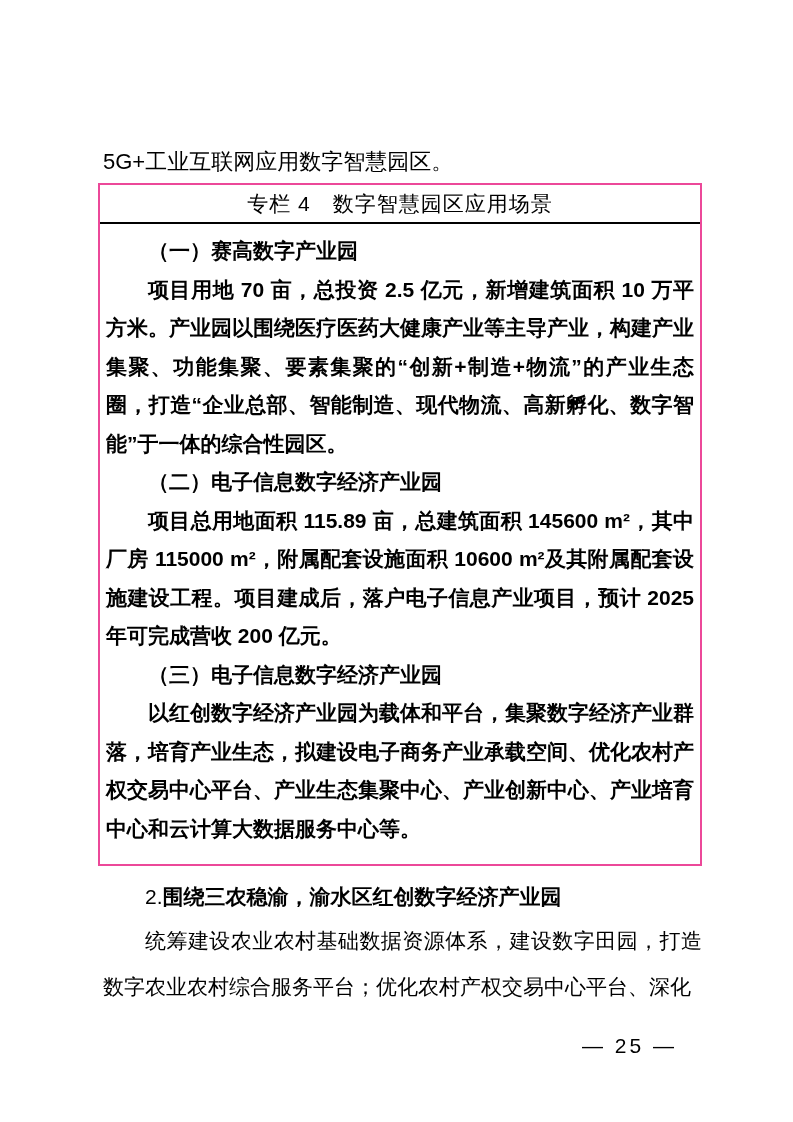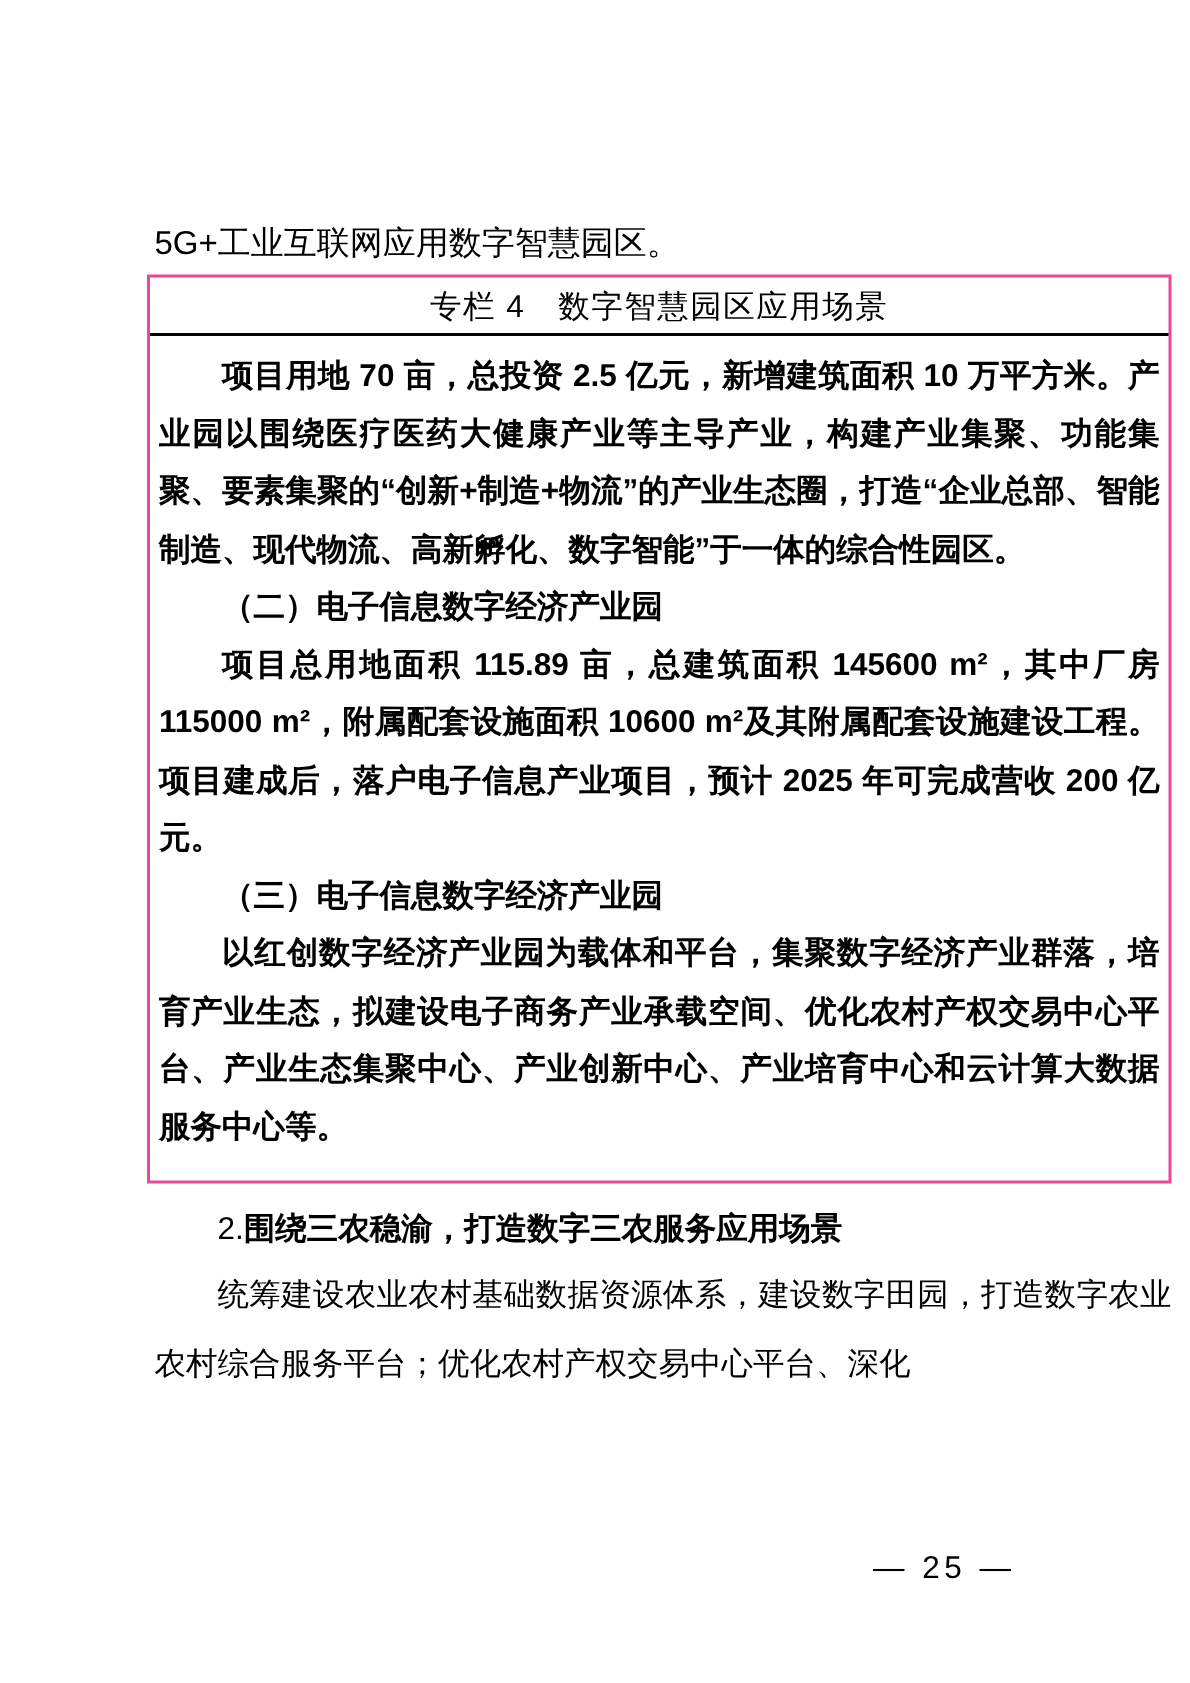--- a/index.html
+++ b/index.html
@@ -7,21 +7,21 @@
   body {
     width: 793px; height: 1122px;
     position: relative;
     overflow: hidden;
     font-family: "Liberation Sans", sans-serif;
     color: #000000;
   }
   .content {
     position: absolute;
     left: 98px; top: 147px;
-    width: 683px;
+    width: 604px;
   }
   .intro-line {
     margin-left: 5px;
     font-size: 22px;
     line-height: 30px;
     margin-bottom: 6px;
     text-align: justify;
   }
   .column-box {
     border: 2px solid #ec4899;
@@ -81,32 +81,33 @@
 
 <div class="content">
 
   <p class="intro-line">5G+工业互联网应用数字智慧园区。</p>
 
   <div class="column-box">
     <div class="column-box-header">专栏 4　数字智慧园区应用场景</div>
 
     <div class="column-box-body">
 
+      <div class="sec-heading">（一）赛高数字产业园</div>
       <p class="sec-body">项目用地 70 亩，总投资 2.5 亿元，新增建筑面积 10 万平方米。产业园以围绕医疗医药大健康产业等主导产业，构建产业集聚、功能集聚、要素集聚的“创新+制造+物流”的产业生态圈，打造“企业总部、智能制造、现代物流、高新孵化、数字智能”于一体的综合性园区。</p>
 
       <div class="sec-heading">（二）电子信息数字经济产业园</div>
       <p class="sec-body">项目总用地面积 115.89 亩，总建筑面积 145600 m²，其中厂房 115000 m²，附属配套设施面积 10600 m²及其附属配套设施建设工程。项目建成后，落户电子信息产业项目，预计 2025 年可完成营收 200 亿元。</p>
 
       <div class="sec-heading">（三）电子信息数字经济产业园</div>
       <p class="sec-body">以红创数字经济产业园为载体和平台，集聚数字经济产业群落，培育产业生态，拟建设电子商务产业承载空间、优化农村产权交易中心平台、产业生态集聚中心、产业创新中心、产业培育中心和云计算大数据服务中心等。</p>
 
     </div>
   </div>
 
   <div class="sub-heading">
-    <span class="num">2.</span><span class="title">围绕三农稳渝，打造数字三农服务应用场景</span>
+    <span class="num">2.</span><span class="title">围绕三农稳渝，渝水区红创数字经济产业园</span>
   </div>
 
   <p class="sub-body">统筹建设农业农村基础数据资源体系，建设数字田园，打造数字农业农村综合服务平台；优化农村产权交易中心平台、深化</p>
 
 </div>
 
 <div class="page-number">— 25 —</div>
 
 </body></html>

